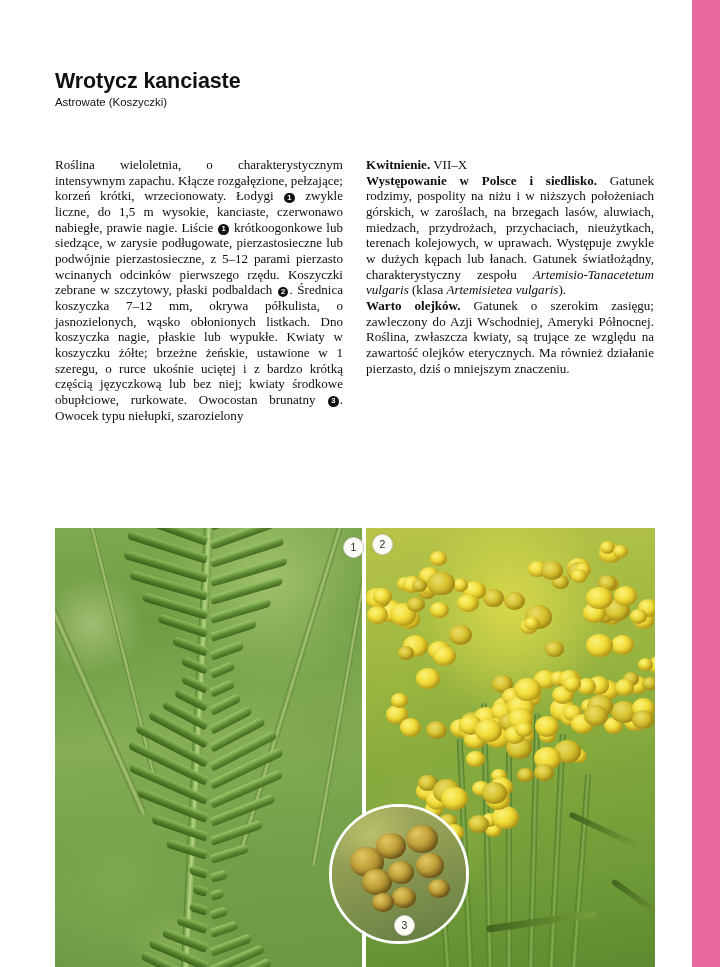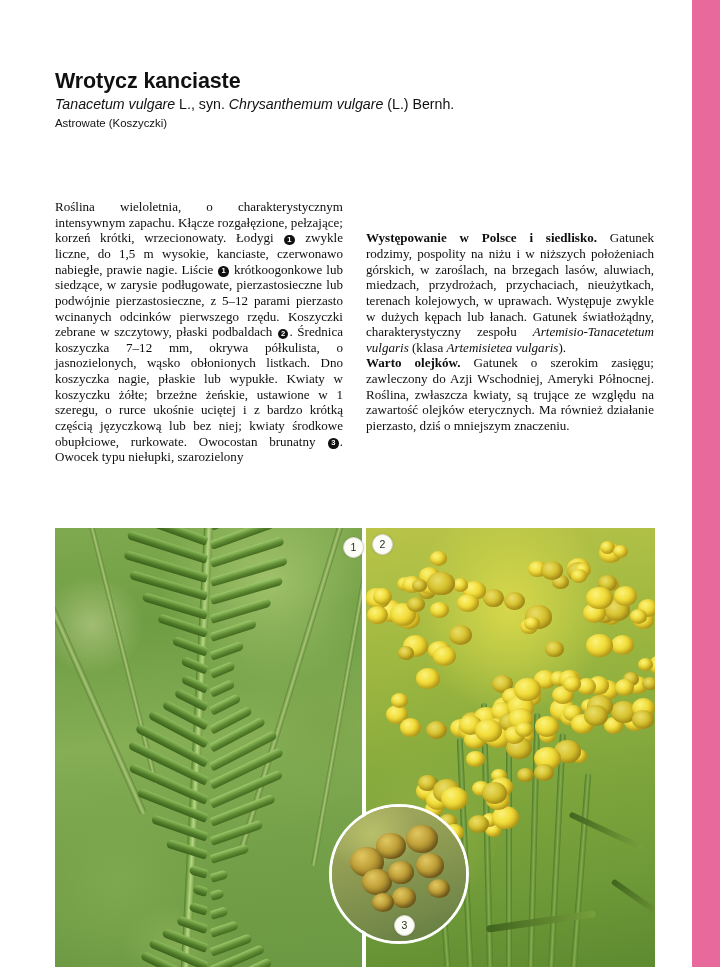--- a/index.html
+++ b/index.html
@@ -108,21 +108,21 @@
 
   
   .body-columns {
     position: absolute;
     left: 55px;
     top: 157px;
     width: 600px;
     height: 350px;
     display: flex;
     gap: 23px;
-    align-items: center;
+    align-items: flex-start;
   }
   .col {
     width: 288px;
     font-family: "Liberation Serif", "DejaVu Serif", serif;
     font-size: 13.05px;
     line-height: 15.65px;
     color: #0d0d0d;
     text-align: justify;
     text-justify: inter-word;
     hyphens: manual;
@@ -309,31 +309,31 @@
 <body>
 
 <div class="page">
 
   <div class="thumb-tab-gutter"></div>
   <div class="thumb-tab"></div>
 
 
   <div class="title-block">
     <h1 class="plant-title">Wrotycz kanciaste</h1>
-    <div class="plant-latin"><span class="ital">Tanacetum vulgare</span><span> L., syn. </span><span class="ital">Chrysanthemum vulgare</span><span> (L.) Bernh.</span></div>
     <div class="plant-family"><span class="fam-bold">Astrowate</span><span> (Koszyczki)</span></div>
   </div>
 
   <div class="body-columns">
 
     <div class="col">
       <p><span>Roślina wieloletnia, o charakterystycznym intensywnym zapachu. Kłącze rozgałęzione, pełzające; korzeń krótki, wrzecionowaty. Łodygi </span><span class="marker">1</span><span> zwykle liczne, do 1,5 m wysokie, kanciaste, czerwonawo nabiegłe, prawie nagie. Liście </span><span class="marker">1</span><span> krótkoogonkowe lub siedzące, w zarysie podługowate, pierzastosieczne lub podwójnie pierzastosieczne, z 5–12 parami pierzasto wcinanych odcinków pierwszego rzędu. Koszyczki zebrane w szczytowy, płaski podbaldach </span><span class="marker">2</span><span>. Średnica koszyczka 7–12 mm, okrywa półkulista, o jasnozielonych, wąsko obłonionych listkach. Dno koszyczka nagie, płaskie lub wypukłe. Kwiaty w koszyczku żółte; brzeżne żeńskie, ustawione w 1 szeregu, o rurce ukośnie uciętej i z bardzo krótką częścią języczkową lub bez niej; kwiaty środkowe obupłciowe, rurkowate. Owocostan brunatny </span><span class="marker">3</span><span>. Owocek typu niełupki, szarozielony</span></p>
     </div>
 
     <div class="col">
+      <p><b>Kwitnienie.</b><span> VII–X</span></p>
       <p><b>Występowanie w Polsce i siedlisko.</b><span> Gatunek rodzimy, pospolity na niżu i w niższych położeniach górskich, w zaroślach, na brzegach lasów, aluwiach, miedzach, przydrożach, przychaciach, nieużytkach, terenach kolejowych, w uprawach. Występuje zwykle w dużych kępach lub łanach. Gatunek światłożądny, charakterystyczny zespołu </span><i>Artemisio-Tanacetetum vulgaris</i><span> (klasa </span><i>Artemisietea vulgaris</i><span>).</span></p>
       <p><b>Warto olejków.</b><span> Gatunek o szerokim zasięgu; zawleczony do Azji Wschodniej, Ameryki Północnej. Roślina, zwłaszcza kwiaty, są trujące ze względu na zawartość olejków eterycznych. Ma również działanie pierzasto, dziś o mniejszym znaczeniu.</span></p>
     </div>
 
   </div>
 
   <div class="photos">
 
     <div class="photo photo-left">
       <div class="ph1-bg"></div>

